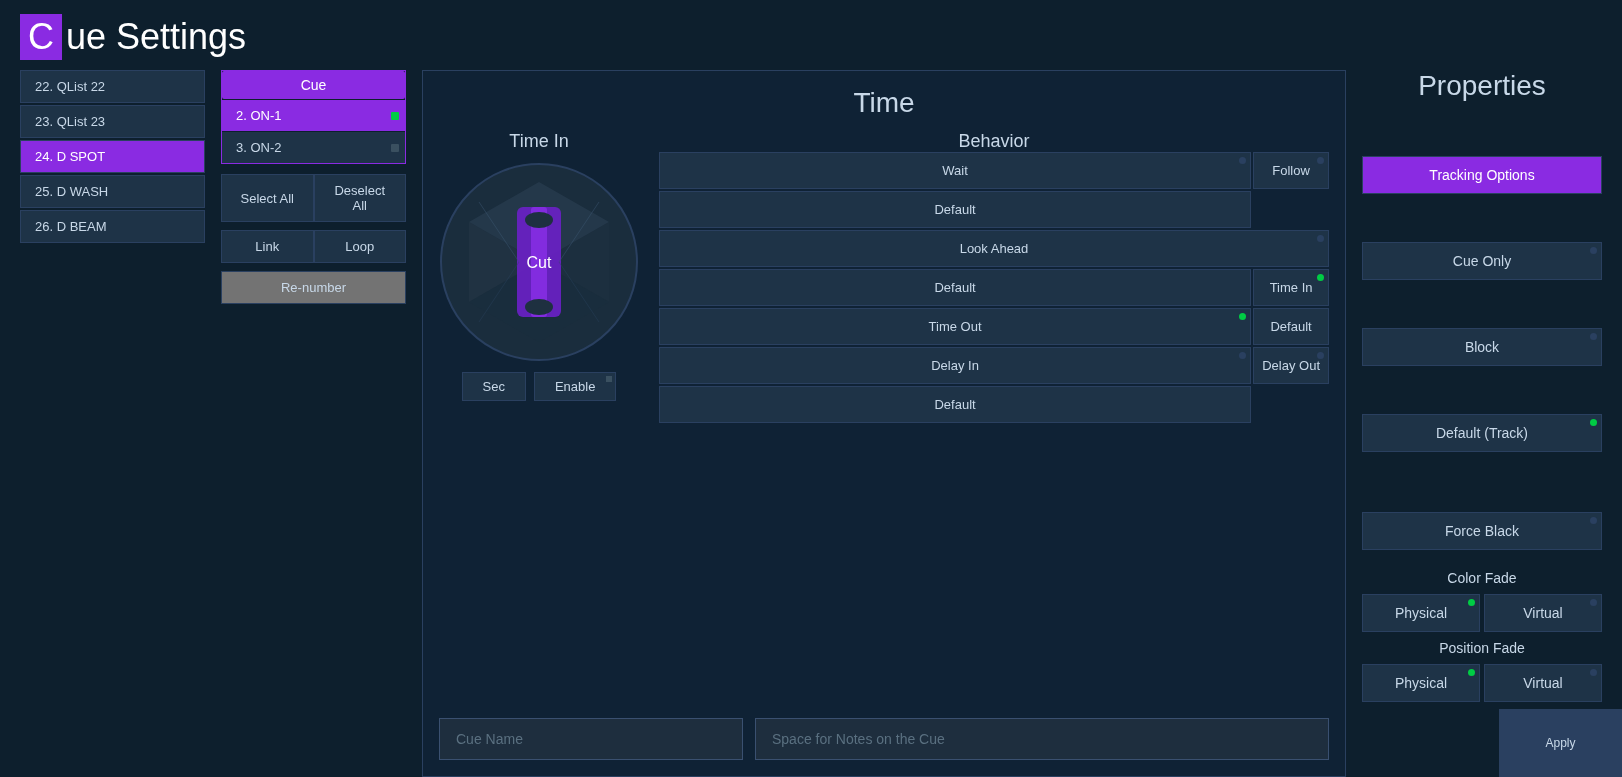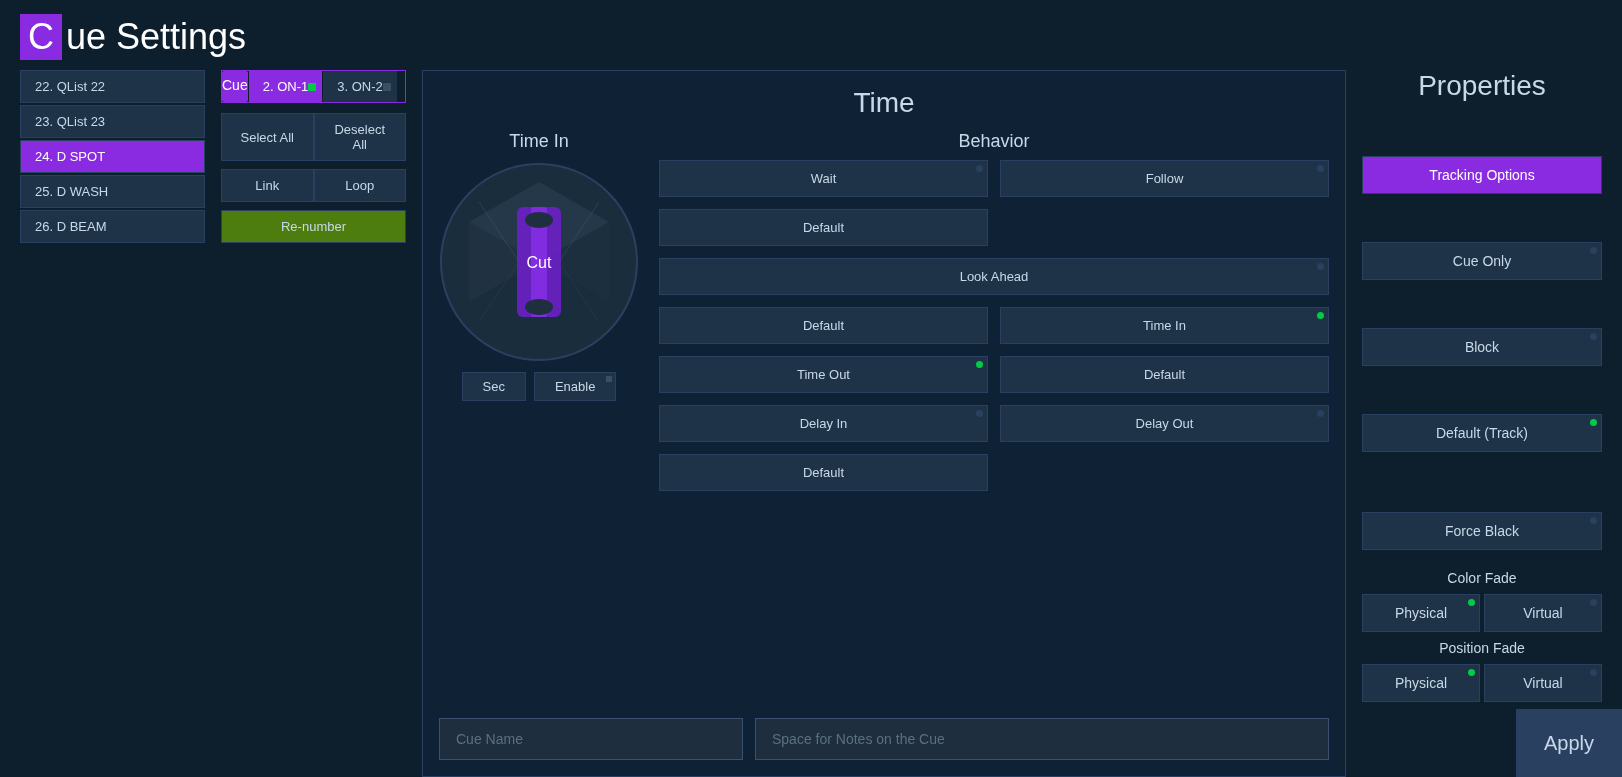--- a/index.html
+++ b/index.html
@@ -68,21 +68,21 @@
     
     .cue-panel {
       width: 185px;
       display: flex;
       flex-direction: column;
       gap: 2px;
     }
     .cue-list-container {
       border: 1px solid #8a2be2;
       display: flex;
-      flex-direction: row;
+      flex-direction: column;
       gap: 1px;
       margin-bottom: 8px;
     }
     .cue-item {
       background: #1e3347;
       color: #c8d8e8;
       padding: 8px 14px;
       font-size: 13px;
       cursor: pointer;
       position: relative;
@@ -119,21 +119,21 @@
       background: #1e3347;
       color: #c8d8e8;
       border: 1px solid #2a4060;
       padding: 8px 12px;
       font-size: 13px;
       cursor: pointer;
       flex: 1;
       text-align: center;
     }
     .btn-single {
-      background: #4d7c0f;
+      background: #737373;
       color: #c8d8e8;
       border: 1px solid #2a4060;
       padding: 8px 20px;
       font-size: 13px;
       cursor: pointer;
       text-align: center;
       width: 100%;
     }
 
     
@@ -209,26 +209,26 @@
     }
 
     
     .behavior-section {
       flex: 1;
     }
     .behavior-title {
       font-size: 18px;
       color: #c8d8e8;
       text-align: center;
-      margin-bottom: 8px;
+      margin-bottom: 0;
     }
     .behavior-grid {
       display: grid;
-      grid-template-columns: 1fr 1fr;
-      gap: 12px;
+      grid-template-columns: 1fr;
+      gap: 2px;
     }
     .behavior-btn {
       background: #1e3347;
       color: #c8d8e8;
       border: 1px solid #2a4060;
       padding: 10px 8px;
       font-size: 13px;
       cursor: pointer;
       text-align: center;
       position: relative;
@@ -363,26 +363,26 @@
       height: 7px;
       border-radius: 50%;
       background: #2a4060;
     }
 
     
     .apply-btn {
       position: absolute;
       bottom: 0;
       right: 0;
-      width: 106px;
+      width: 123px;
       height: 68px;
       background: #2a4060;
       color: #c8d8e8;
       border: none;
-      font-size: 20px;
+      font-size: 12px;
       cursor: pointer;
       display: flex;
       align-items: center;
       justify-content: center;
     }
 
     
     .dial-svg {
       width: 200px;
       height: 200px;

